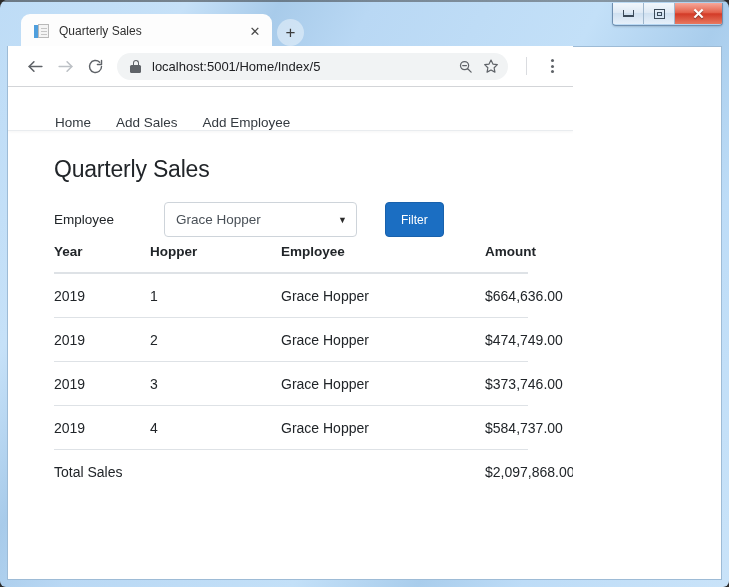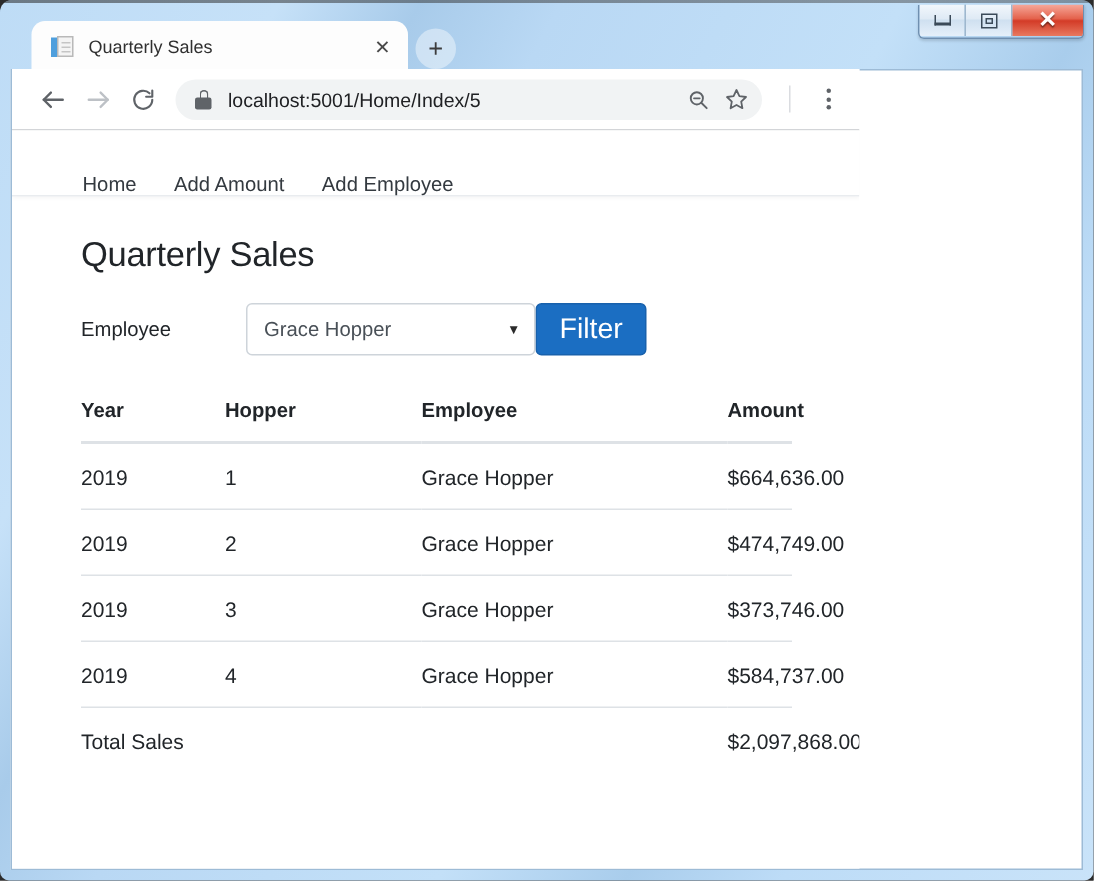--- a/index.html
+++ b/index.html
@@ -356,37 +356,37 @@
   .select-caret {
     position: absolute;
     right: 10px;
     top: 50%;
     transform: translateY(-50%);
     font-size: 9px;
     color: #2b2b2b;
     line-height: 1;
   }
   .filter-btn {
+    margin-left: 28px;
     background: #1b6ec2;
     border: 1px solid #1861ac;
     color: #fff;
-    font-size: 19px;
+    font-size: 12px;
     border-radius: 4px;
     height: 35px;
     padding: 0 15px;
     font-family: "Liberation Sans", sans-serif;
     cursor: pointer;
     flex: none;
   }
 
   
   table.sales {
     width: 100%;
     border-collapse: collapse;
-    margin-top: 22px;
     table-layout: fixed;
   }
   table.sales th {
     text-align: left;
     font-size: 13.5px;
     color: #212529;
     font-weight: bold;
     padding: 7px 0 13px 0;
     border-bottom: 2px solid #dee2e6;
   }
@@ -487,21 +487,21 @@
         <i></i>
           <i></i>
           <i></i>
       </div>
     </div>
 
     <div class="page">
 
       <nav class="sitenav">
         <a href="#">Home</a>
-        <a href="#">Add Amount</a>
+        <a href="#">Add Sales</a>
         <a href="#">Add Employee</a>
       </nav>
 
       <div class="container">
 
         <h1 class="page-title">Quarterly Sales</h1>
 
         <div class="filter-row">
           <span class="filter-label">Employee</span>
 

